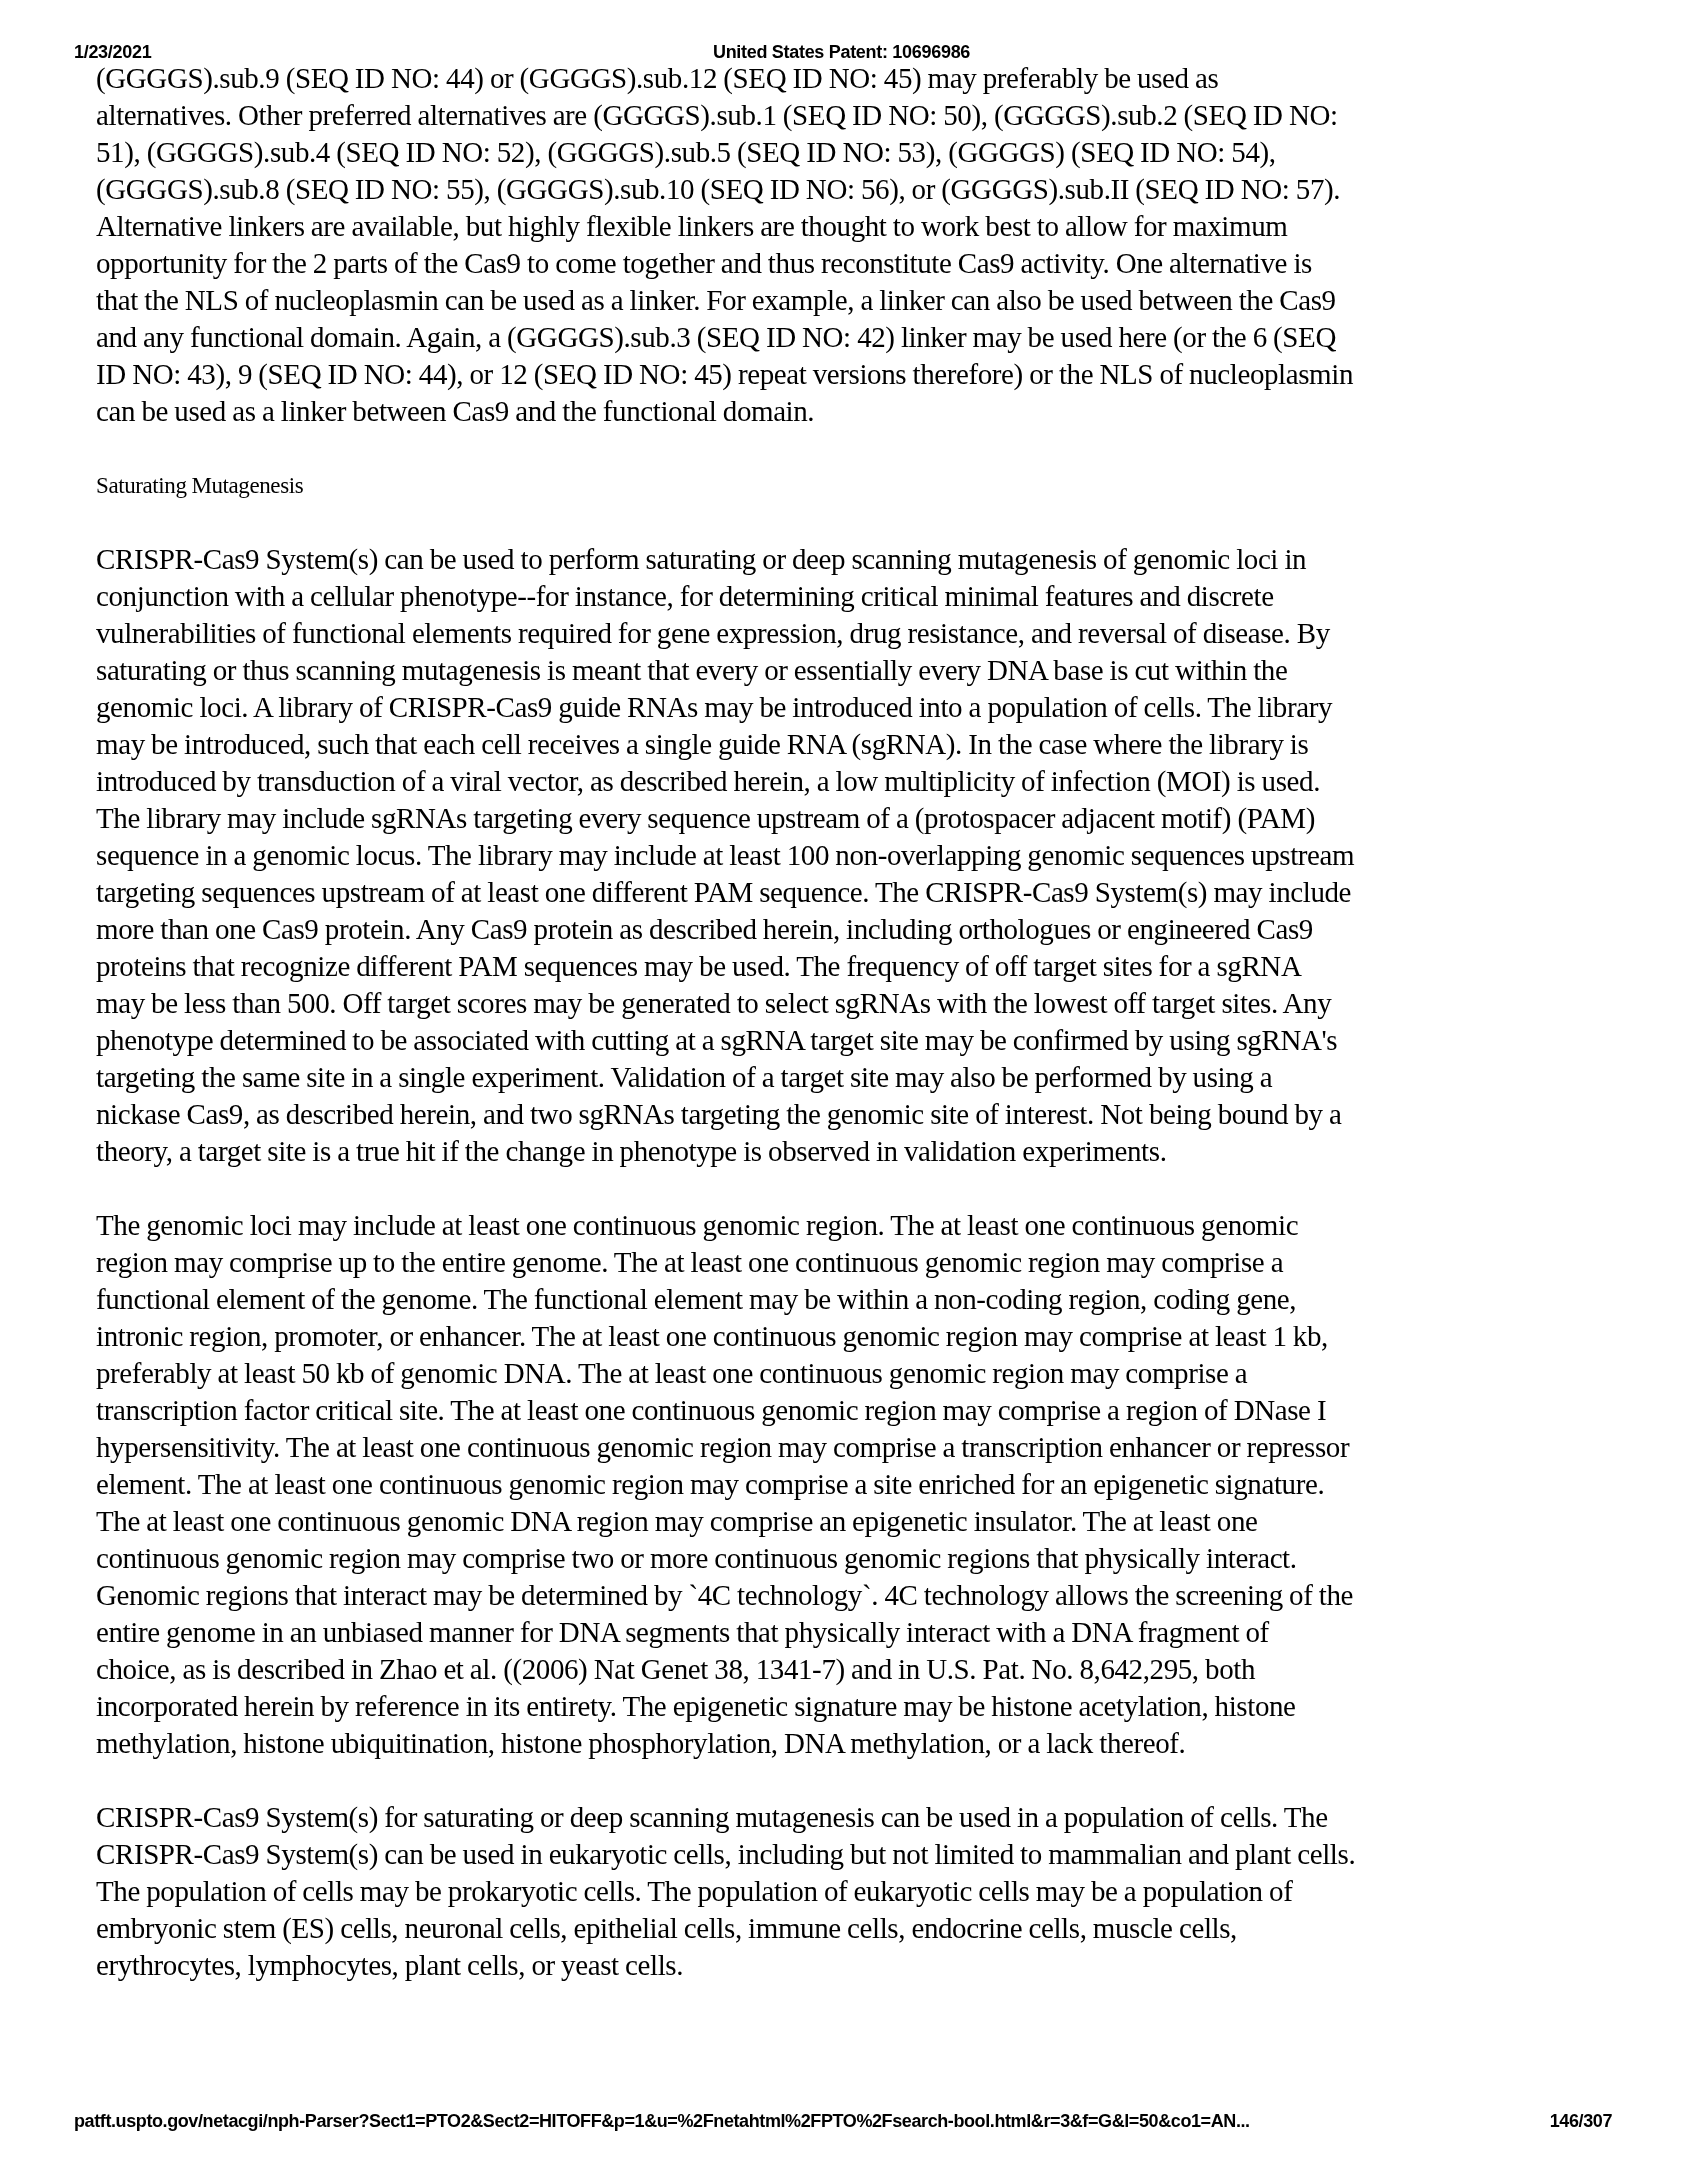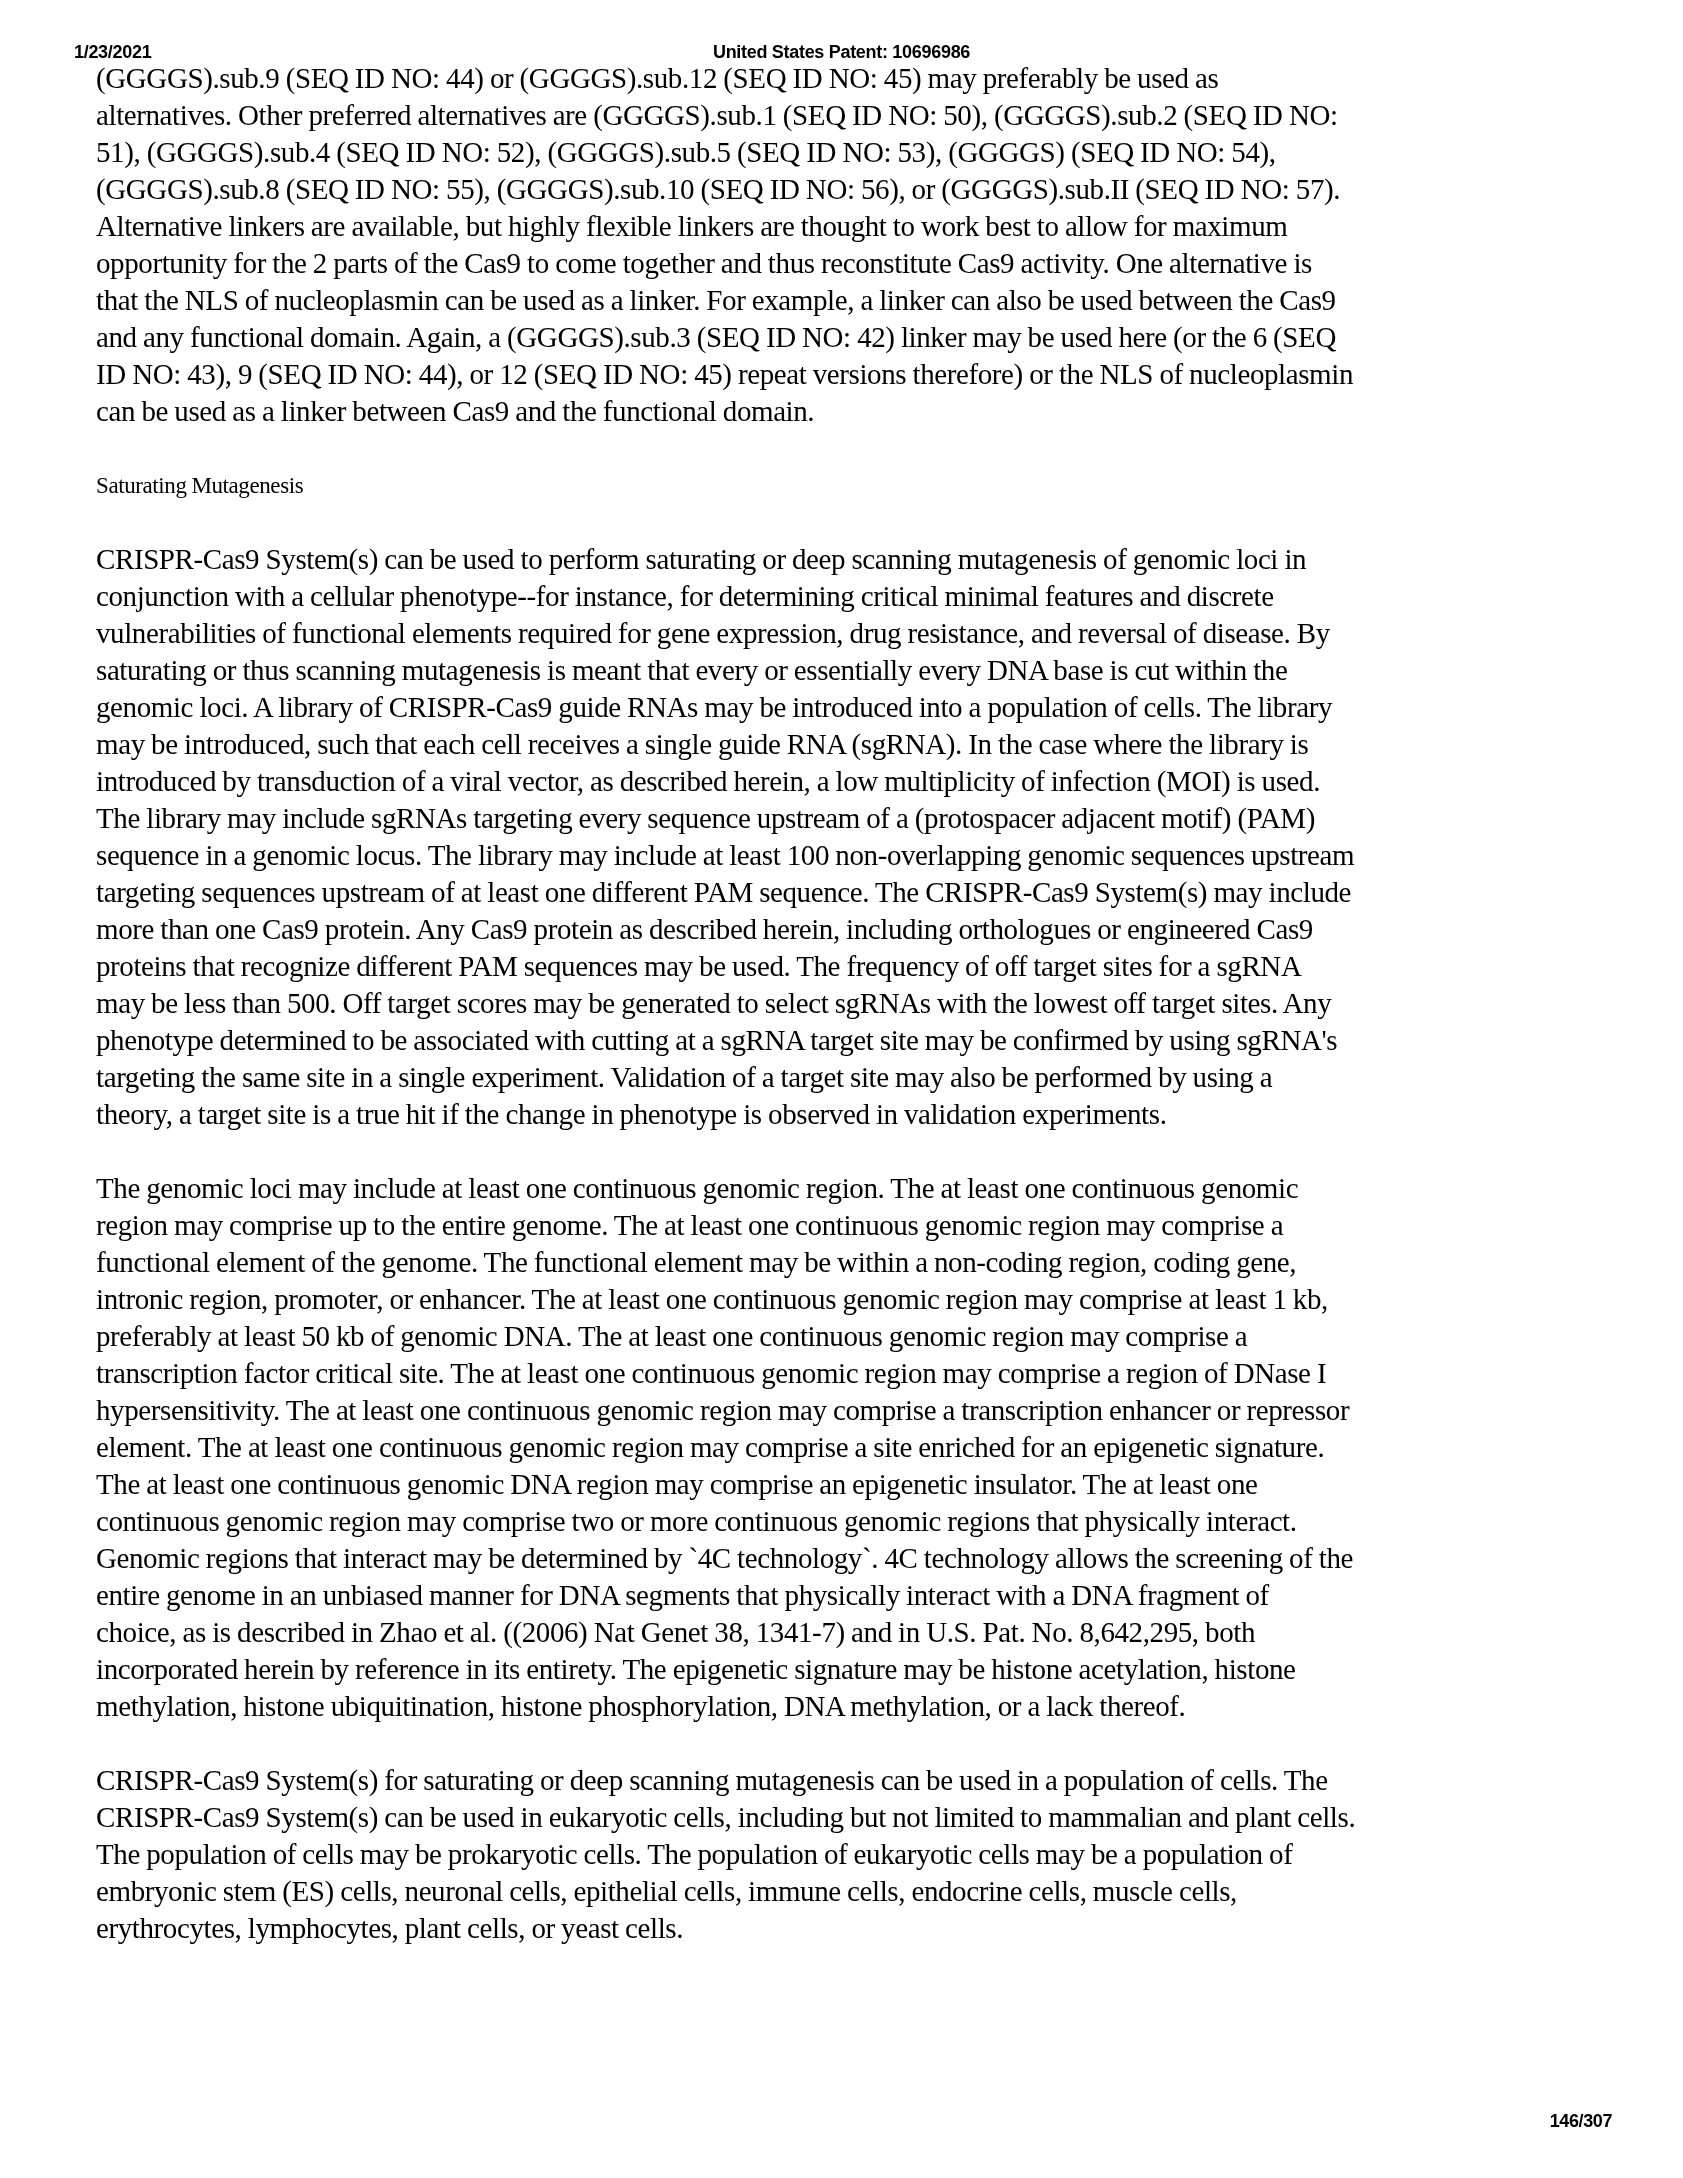--- a/index.html
+++ b/index.html
@@ -116,20 +116,21 @@
       <span class="line">may be introduced, such that each cell receives a single guide RNA (sgRNA). In the case where the library is</span>
       <span class="line">introduced by transduction of a viral vector, as described herein, a low multiplicity of infection (MOI) is used.</span>
       <span class="line">The library may include sgRNAs targeting every sequence upstream of a (protospacer adjacent motif) (PAM)</span>
       <span class="line">sequence in a genomic locus. The library may include at least 100 non-overlapping genomic sequences upstream</span>
       <span class="line">targeting sequences upstream of at least one different PAM sequence. The CRISPR-Cas9 System(s) may include</span>
       <span class="line">more than one Cas9 protein. Any Cas9 protein as described herein, including orthologues or engineered Cas9</span>
       <span class="line">proteins that recognize different PAM sequences may be used. The frequency of off target sites for a sgRNA</span>
       <span class="line">may be less than 500. Off target scores may be generated to select sgRNAs with the lowest off target sites. Any</span>
       <span class="line">phenotype determined to be associated with cutting at a sgRNA target site may be confirmed by using sgRNA's</span>
       <span class="line">targeting the same site in a single experiment. Validation of a target site may also be performed by using a</span>
+      <span class="line">nickase Cas9, as described herein, and two sgRNAs targeting the genomic site of interest. Not being bound by a</span>
       <span class="line">theory, a target site is a true hit if the change in phenotype is observed in validation experiments.</span>
     </div>
   <div class="para">
       <span class="line">The genomic loci may include at least one continuous genomic region. The at least one continuous genomic</span>
       <span class="line">region may comprise up to the entire genome. The at least one continuous genomic region may comprise a</span>
       <span class="line">functional element of the genome. The functional element may be within a non-coding region, coding gene,</span>
       <span class="line">intronic region, promoter, or enhancer. The at least one continuous genomic region may comprise at least 1 kb,</span>
       <span class="line">preferably at least 50 kb of genomic DNA. The at least one continuous genomic region may comprise a</span>
       <span class="line">transcription factor critical site. The at least one continuous genomic region may comprise a region of DNase I</span>
       <span class="line">hypersensitivity. The at least one continuous genomic region may comprise a transcription enhancer or repressor</span>
@@ -145,15 +146,16 @@
   <div class="para">
       <span class="line">CRISPR-Cas9 System(s) for saturating or deep scanning mutagenesis can be used in a population of cells. The</span>
       <span class="line">CRISPR-Cas9 System(s) can be used in eukaryotic cells, including but not limited to mammalian and plant cells.</span>
       <span class="line">The population of cells may be prokaryotic cells. The population of eukaryotic cells may be a population of</span>
       <span class="line">embryonic stem (ES) cells, neuronal cells, epithelial cells, immune cells, endocrine cells, muscle cells,</span>
       <span class="line">erythrocytes, lymphocytes, plant cells, or yeast cells.</span>
     </div>
 </div>
 
 <div class="print-footer">
+  <span class="url">patft.uspto.gov/netacgi/nph-Parser?Sect1=PTO2&amp;Sect2=HITOFF&amp;p=1&amp;u=%2Fnetahtml%2FPTO%2Fsearch-bool.html&amp;r=3&amp;f=G&amp;l=50&amp;co1=AN...</span>
   <span class="pageno">146/307</span>
 </div>
 
 
 </body></html>

